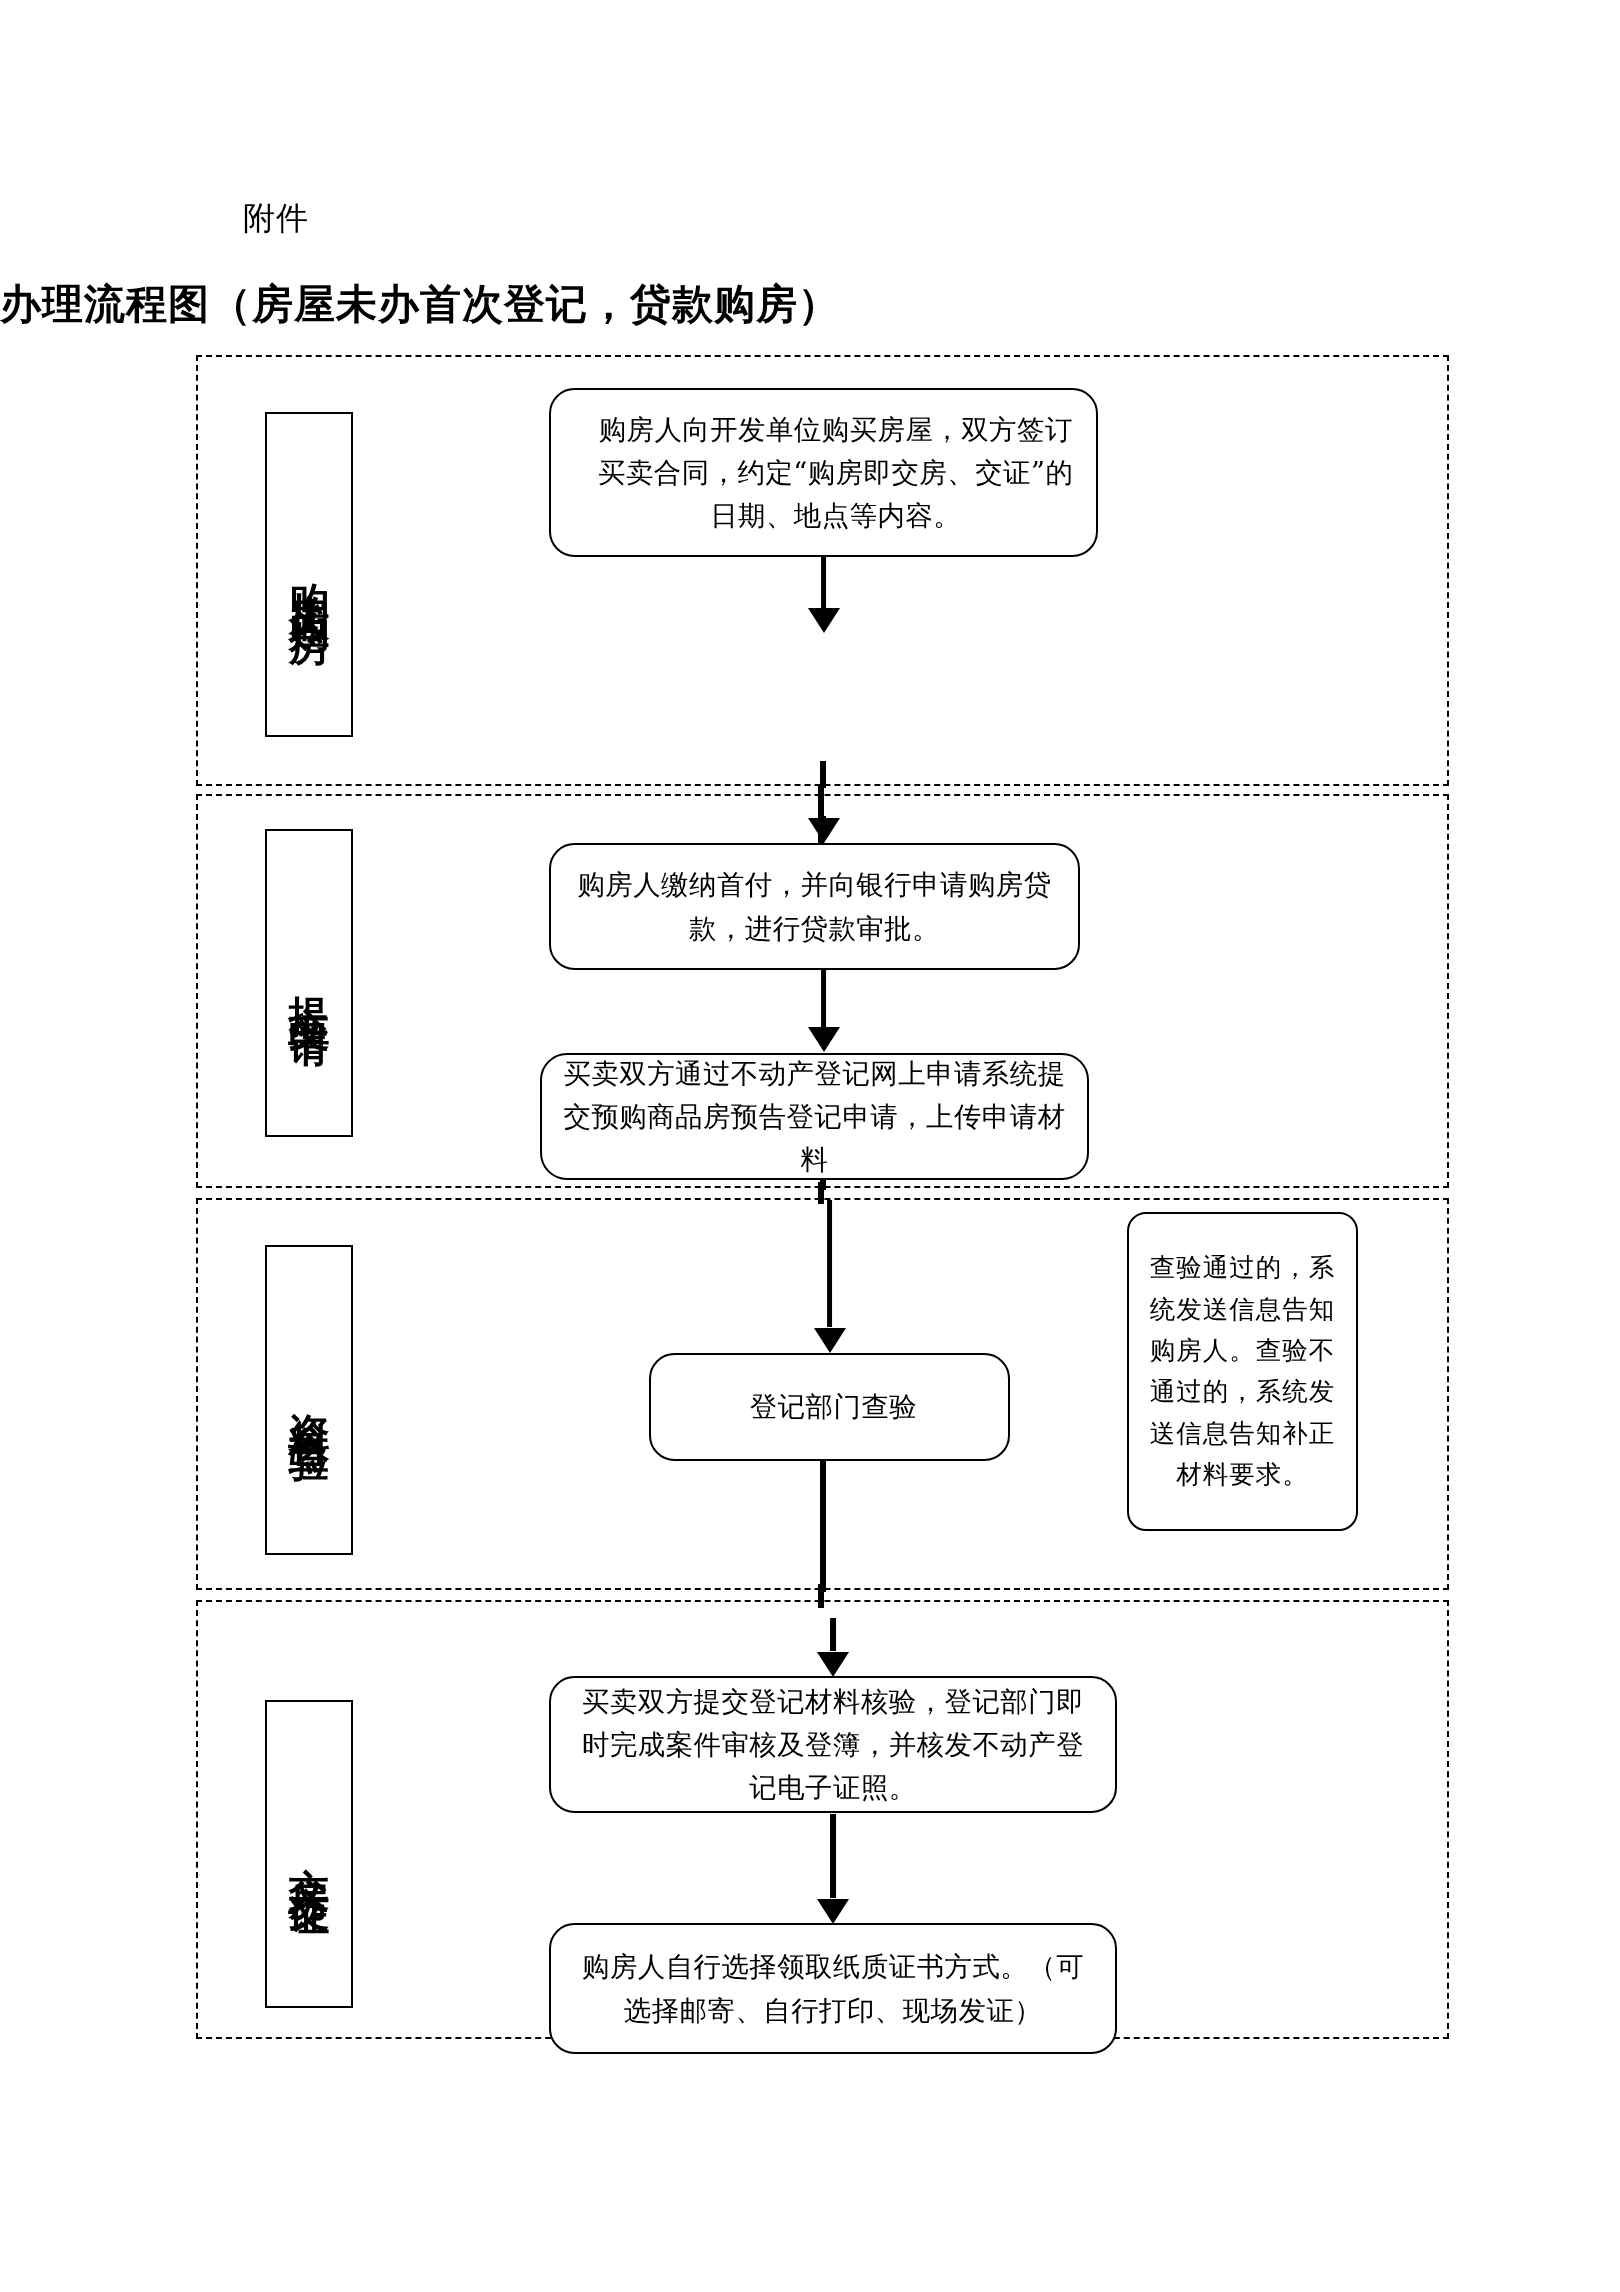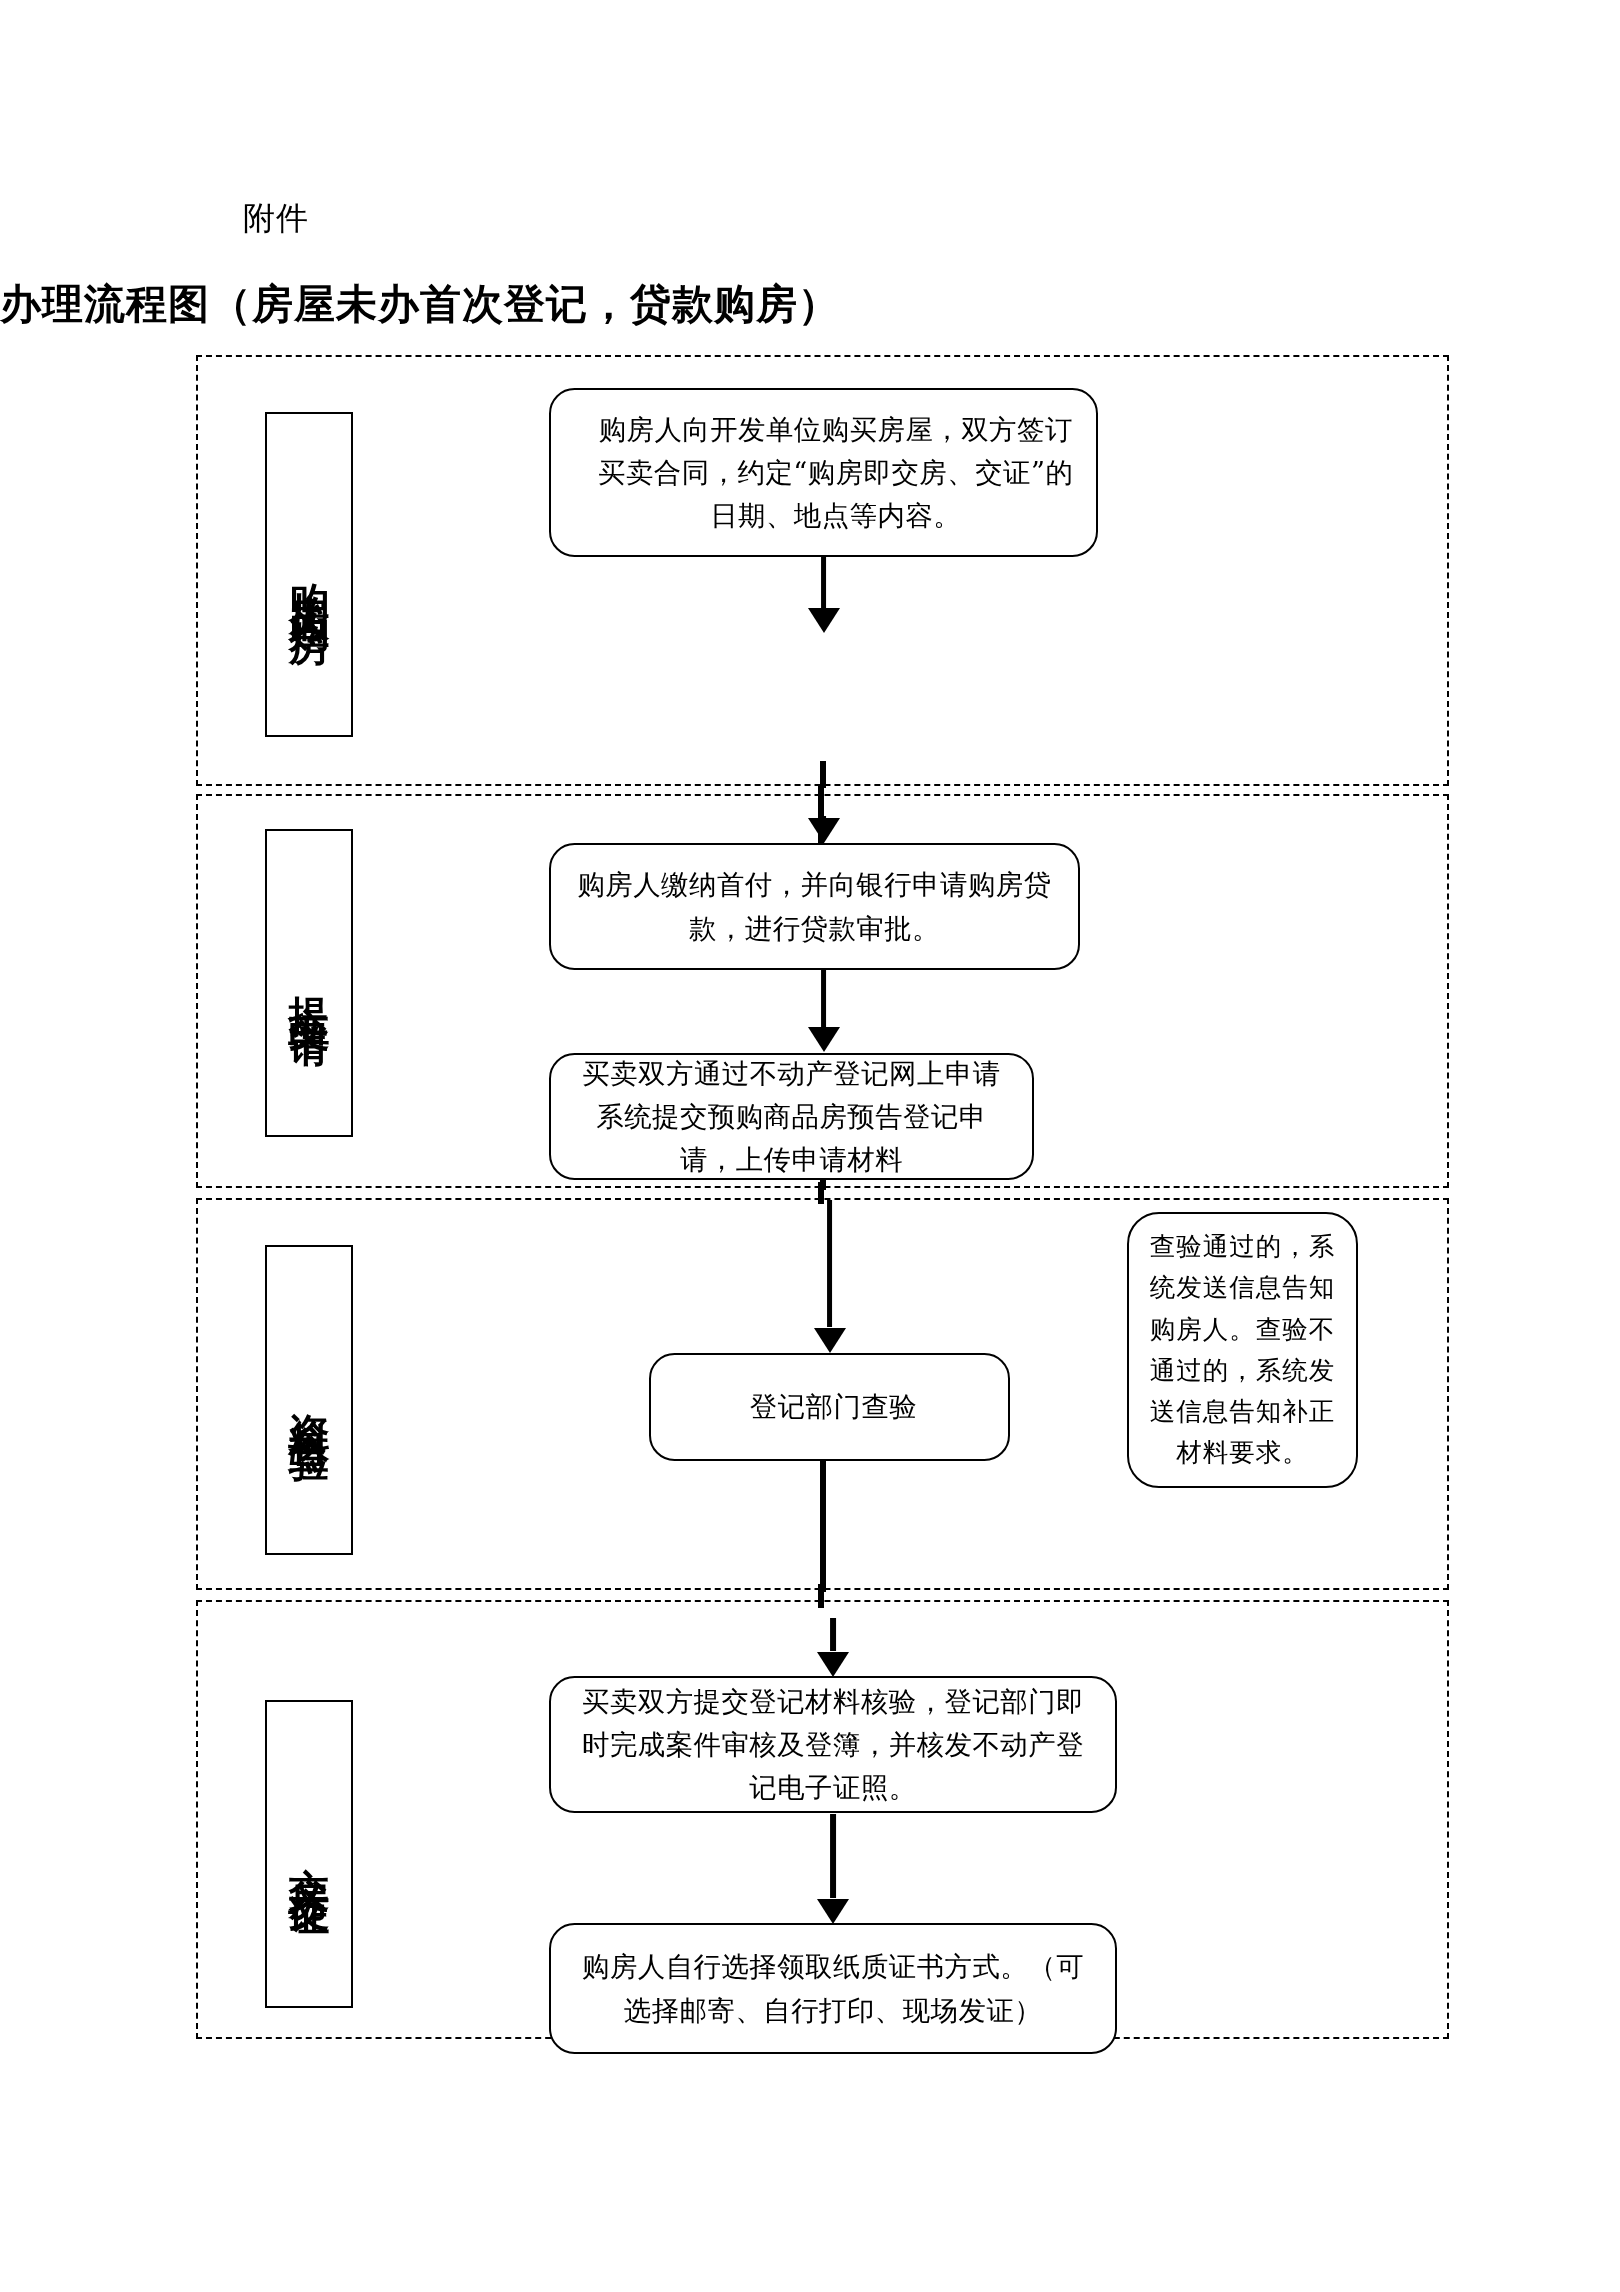--- a/index.html
+++ b/index.html
@@ -106,28 +106,28 @@
     line-height: 1.58;
     letter-spacing: 0.5px;
     white-space: pre-line;
   }
 
   
   #box-0-0 { left: 351px; top: 31px;  width: 549px; height: 169px; padding-left: 42px; }
   #box-0-1 { left: 351px; top: 276px; width: 549px; height: 127px; }
 
   #box-1-0 { left: 351px; top: 47px;  width: 531px; height: 127px; }
-  #box-1-1 { left: 351px; top: 257px; width: 485px; height: 127px; }
+  #box-1-1 { left: 342px; top: 257px; width: 549px; height: 127px; border-radius: 27px; }
 
   #box-2-0 { left: 451px; top: 153px; width: 361px; height: 108px; }
   #box-2-0 .ptext { line-height: 1.4; margin-left: 8px; }
 
   #box-2-side {
-    left: 929px; top: 11.8px; width: 231px; height: 276px;
-    border-radius: 32px;
+    left: 929px; top: 11.8px; width: 231px; height: 319px;
+    border-radius: 19px;
   }
   #box-2-side .ptext {
     font-size: 25.5px;
     line-height: 1.62;
     letter-spacing: 1px;
     text-align: center;
   }
 
   #box-3-0 { left: 351px; top: 74px;  width: 568px; height: 137px; }
   #box-3-1 { left: 351px; top: 321px; width: 568px; height: 131px; }

